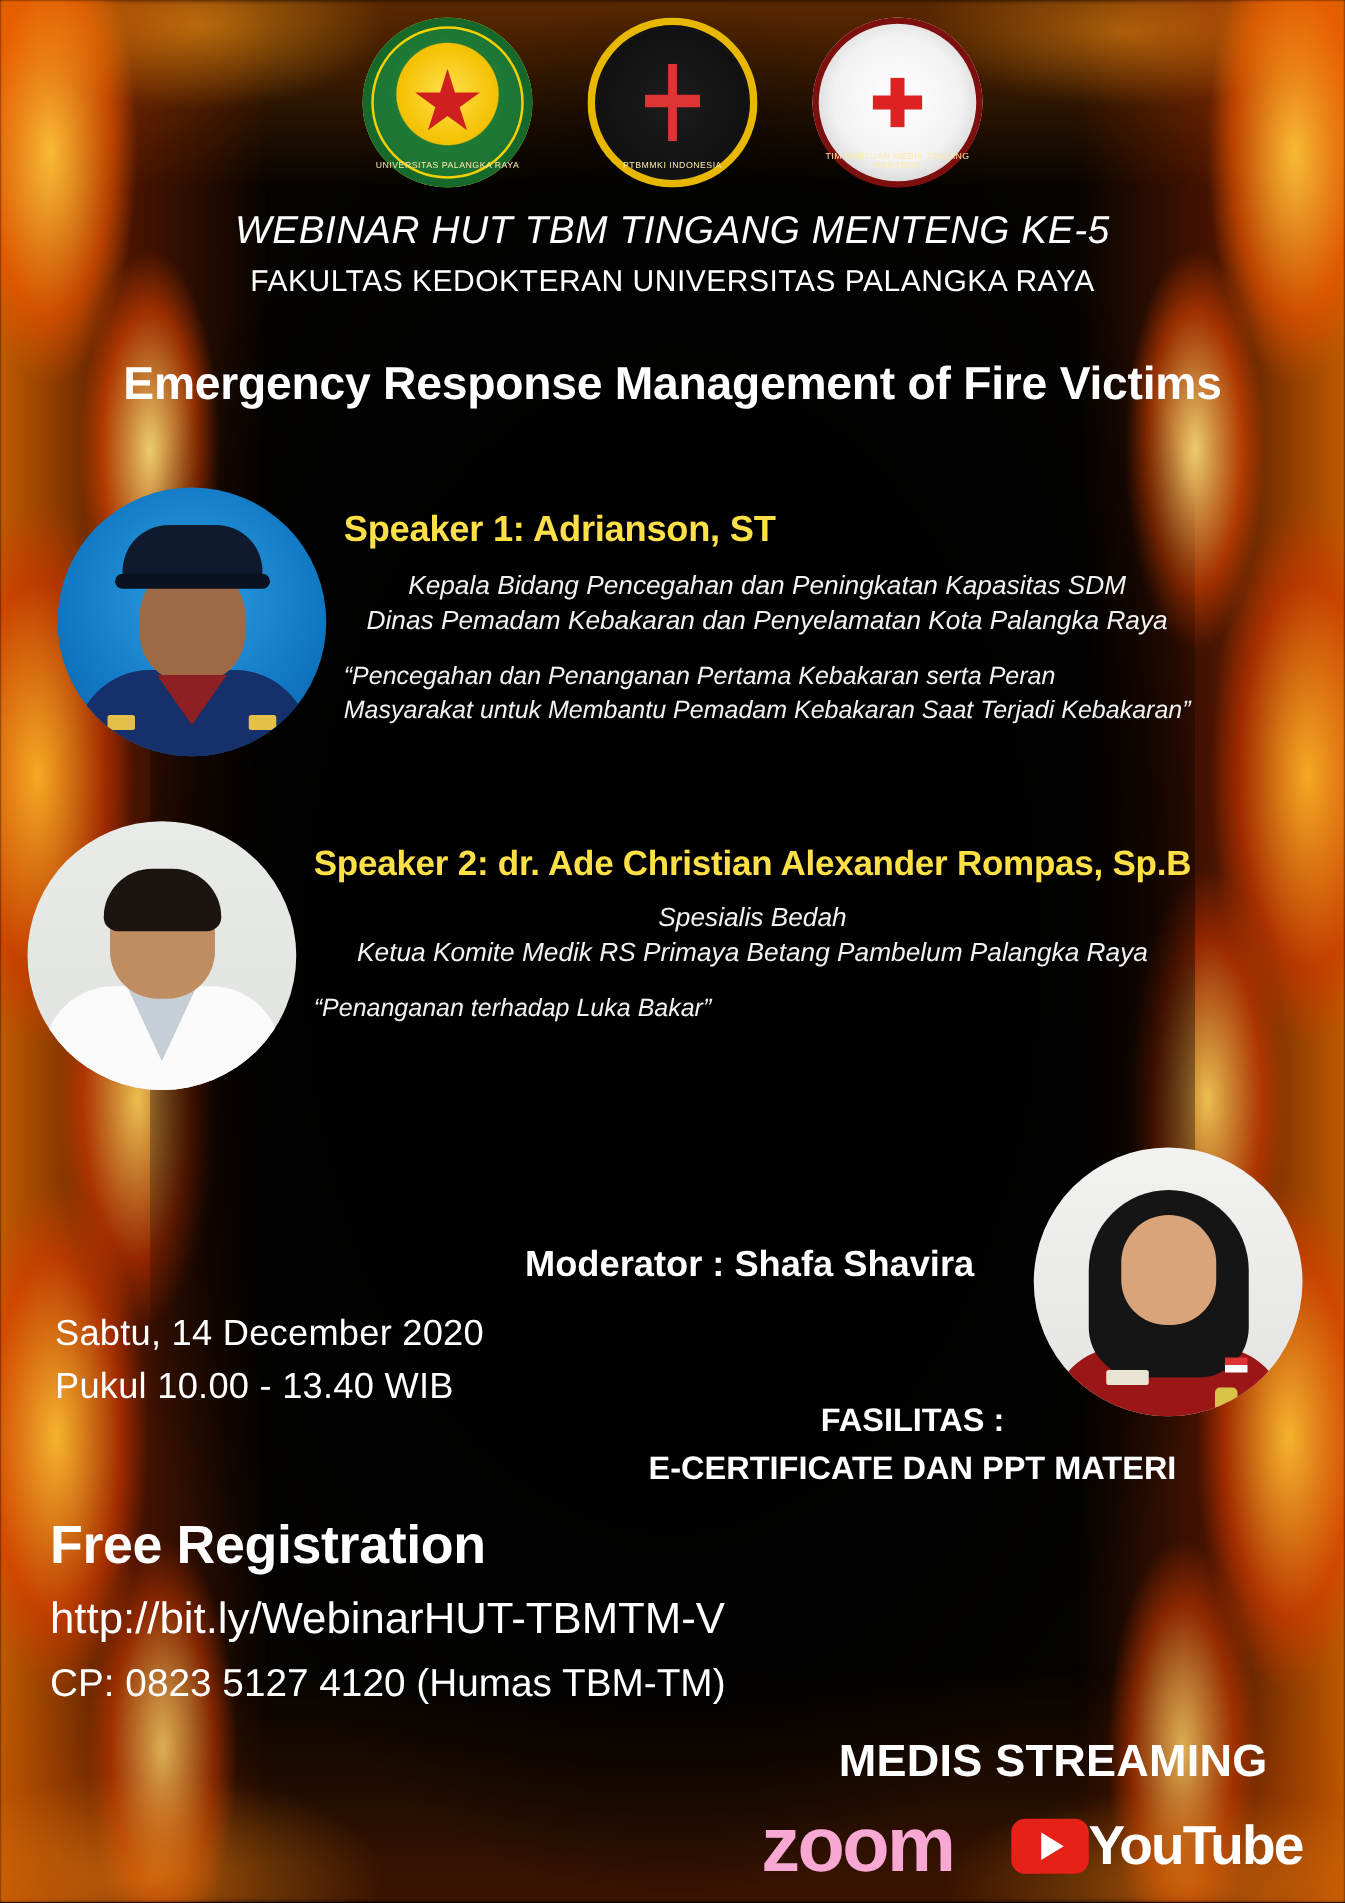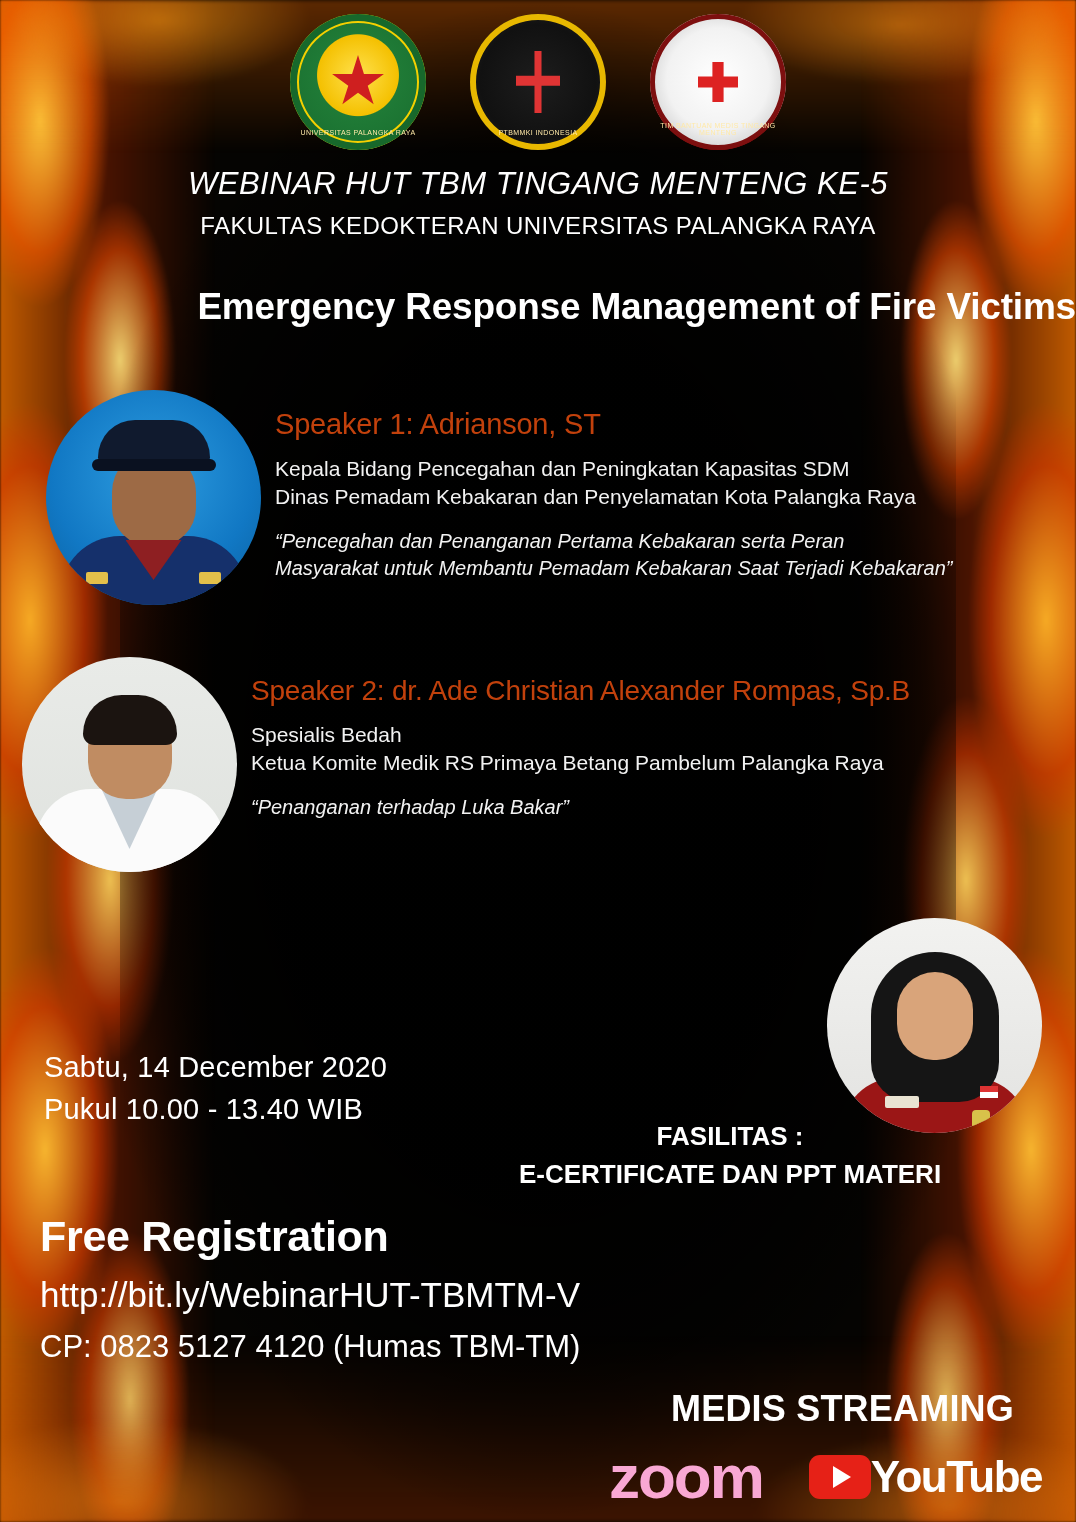--- a/index.html
+++ b/index.html
@@ -137,21 +137,21 @@
     margin-top: 16px;
   }
   .head-2 {
     text-align: center;
     color: #fff;
     font-size: 24px;
     letter-spacing: 0.4px;
     margin-top: 10px;
   }
   .title {
-    text-align: right;
+    text-align: center;
     color: #fff;
     font-weight: bold;
     font-size: 37px;
     margin-top: 46px;
     letter-spacing: -0.2px;
   }
 
   
   .speaker {
     position: relative;
@@ -195,31 +195,33 @@
 
   .a3-hijab { top: 34px; width: 128px; height: 150px; background: #151515; border-radius: 64px 64px 40px 40px; }
   .a3-head { top: 54px; width: 76px; height: 88px; background: #d9a47a; border-radius: 40px 40px 38px 38px; }
   .a3-body { top: 160px; width: 186px; height: 64px; background: #9b1616; border-radius: 54px 54px 0 0; }
   .a3-tag { position:absolute; left: 58px; top: 178px; width: 34px; height: 12px; background: #e9e3d2; border-radius: 2px; }
   .a3-emb { position:absolute; right: 52px; top: 192px; width: 18px; height: 22px; background: #d8c24a; border-radius: 4px; }
   .a3-flag { position:absolute; right: 44px; top: 168px; width: 18px; height: 12px; background: linear-gradient(180deg,#d33 50%, #fff 50%); }
 
   .sp-text { padding-top: 18px; padding-left: 14px; }
   .sp-name {
-    color: #c2410c;
-    font-weight: normal;
+    color: #fde047;
+    font-weight: bold;
     font-size: 29px;
     letter-spacing: -0.2px;
   }
   .sp-name-2 { font-size: 28px; }
   .sp-role {
     color: #f2f2f2;
+    font-style: italic;
     font-size: 21px;
     line-height: 1.35;
     margin-top: 14px;
+    text-align: center;
   }
   .sp-topic {
     color: #f2f2f2;
     font-style: italic;
     font-size: 20px;
     line-height: 1.35;
     margin-top: 16px;
   }
 
   
@@ -411,20 +413,21 @@
           <div>Spesialis Bedah</div>
           <div>Ketua Komite Medik RS Primaya Betang Pambelum Palangka Raya</div>
         </div>
         <div class="sp-topic">
           <div>“Penanganan terhadap Luka Bakar”</div>
         </div>
       </div>
     </div>
 
     <div class="moderator-block">
+      <div class="moderator-label">Moderator : Shafa Shavira</div>
       <div class="avatar avatar-mod avatar-3">
         <div class="face a3-body"></div>
         <div class="face a3-hijab"></div>
         <div class="face a3-head"></div>
         <div class="a3-tag"></div>
         <div class="a3-emb"></div>
         <div class="a3-flag"></div>
       </div>
     </div>
 

